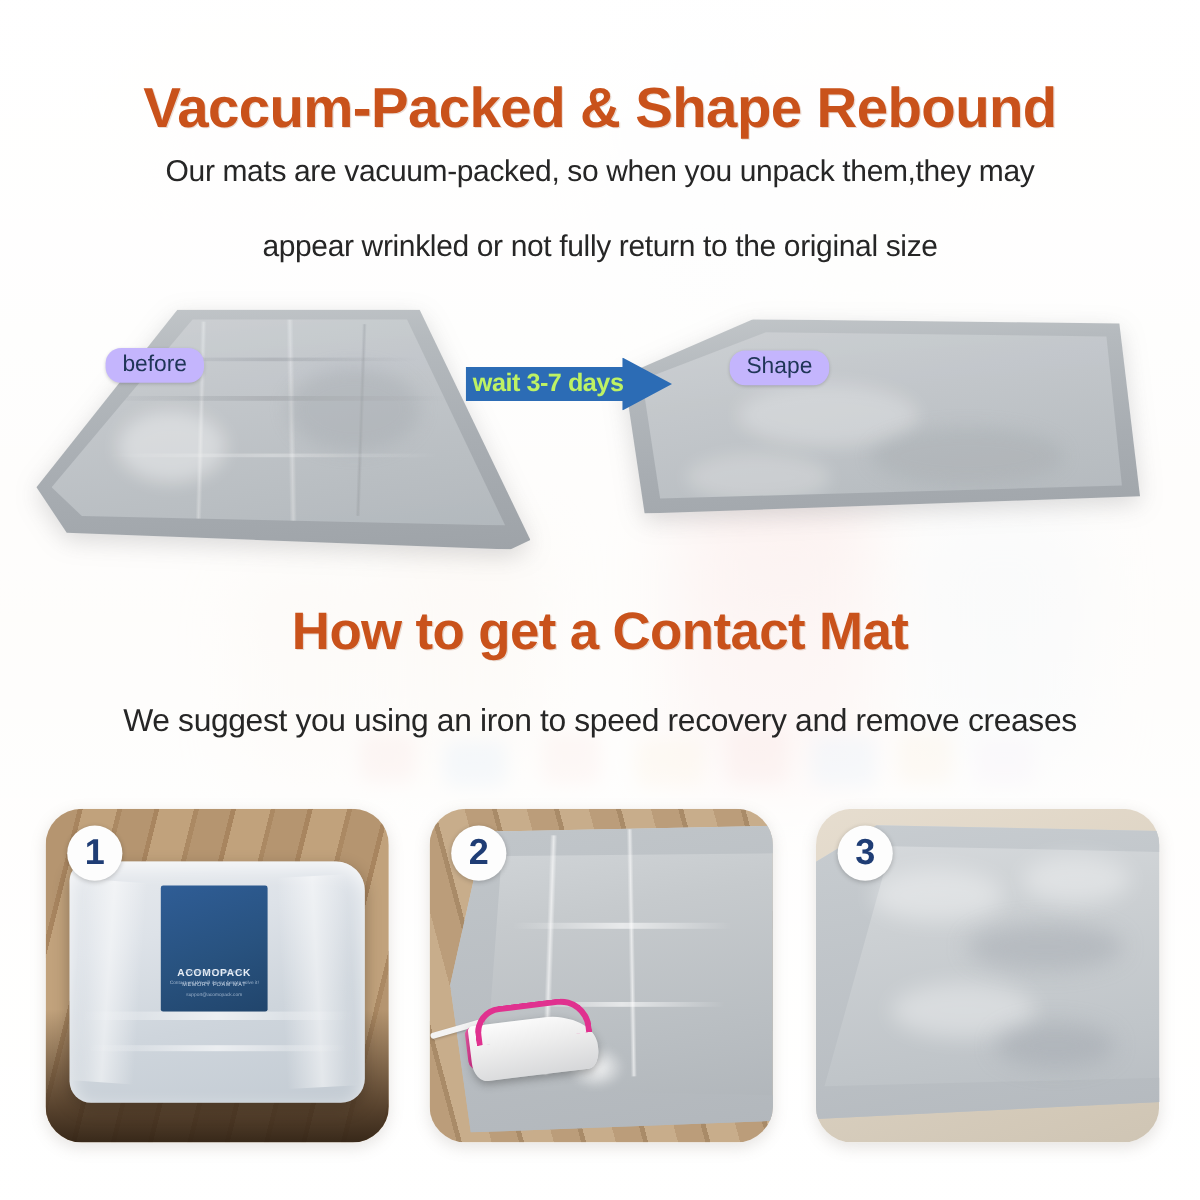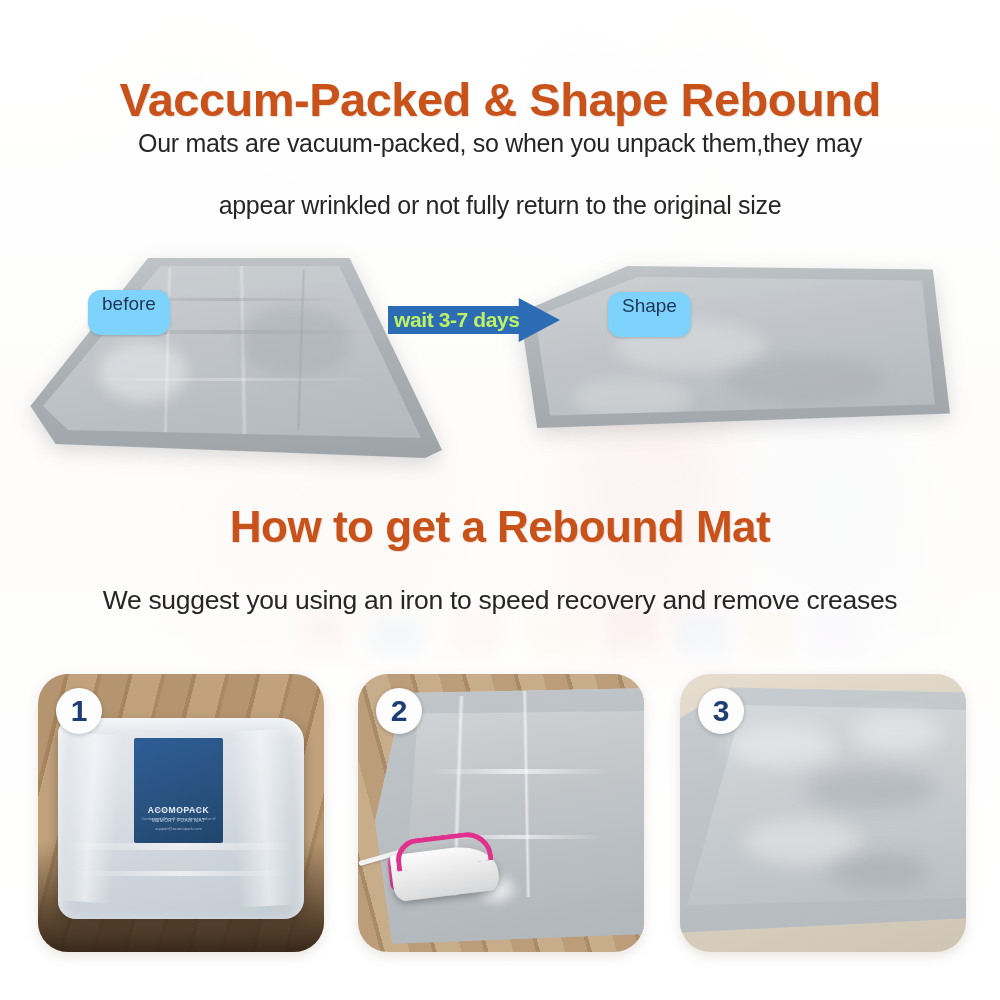--- a/index.html
+++ b/index.html
@@ -88,21 +88,21 @@
   .headline {
     position: absolute;
     left: 0; width: 1000px;
     text-align: center;
     color: #c9521b;
     font-weight: bold;
     letter-spacing: -0.5px;
     text-shadow: 1px 1px 0 rgba(140,60,20,.18);
     white-space: nowrap;
   }
-  #headline-1 { top: 72px; font-size: 47px; }
+  #headline-1 { top: 62px; font-size: 47px; }
   #headline-2 { top: 502px; font-size: 44px; }
 
   .subline {
     position: absolute;
     left: 0; width: 1000px;
     text-align: center;
     color: #262626;
     font-size: 25px;
     letter-spacing: -0.3px;
     white-space: nowrap;
@@ -167,24 +167,24 @@
   .c6 { left: 20%; top: 20%; width: 58%; height: 3px; }
   .mottle {
     position: absolute;
     border-radius: 50%;
     filter: blur(7px);
   }
 
   
   .pill {
     position: absolute;
-    background: #7dd3fc;
+    background: #c4b5fd;
     color: #1f3557;
     border-radius: 13px;
-    padding: 3px 14px 20px;
+    padding: 3px 14px 4px;
     font-size: 19px;
     line-height: 1.15;
     box-shadow: 0 1px 3px rgba(0,0,0,.18);
     white-space: nowrap;
   }
   #label-before { left: 88px; top: 290px; }
   #label-after  { left: 608px; top: 292px; }
 
   
   #arrow-banner {
@@ -473,21 +473,21 @@
     </div>
 
     <div class="pill" id="label-before">before</div>
 
     <div class="pill" id="label-after">Shape</div>
 
     <div id="arrow-banner">
       <span id="arrow-label">wait 3-7 days</span>
     </div>
 
-    <div class="headline" id="headline-2">How to get a Rebound Mat</div>
+    <div class="headline" id="headline-2">How to get a Contact Mat</div>
     <div class="subline" id="sub-2">We suggest you using an iron to speed recovery and remove creases</div>
 
     <div class="panels">
 
       <div class="panel" id="panel-1">
         <div class="panel-photo">
           <div class="wood"></div>
           <div class="wood-dark"></div>
           <div class="bag">
             <div class="bag-sheen" style="left:2%;top:8%;width:22%;height:84%;transform:rotate(4deg);"></div>

